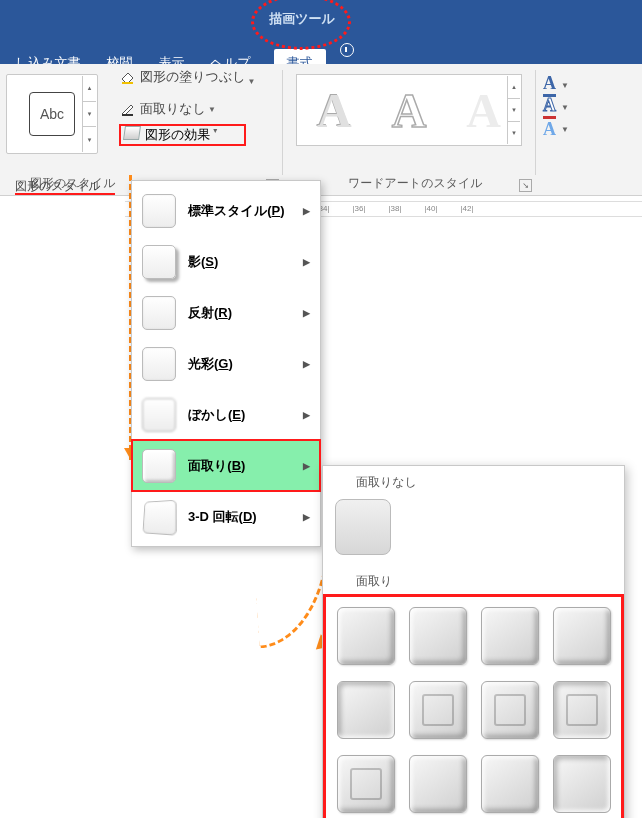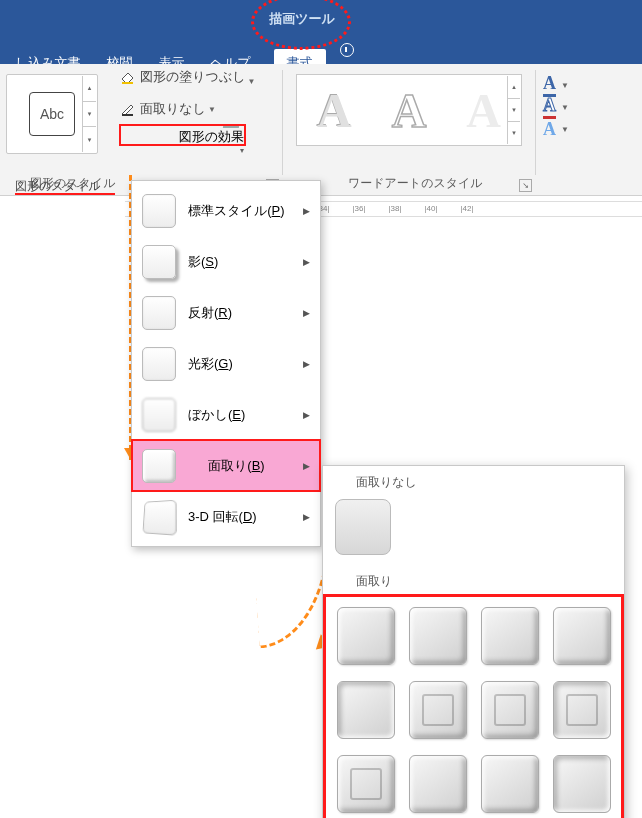--- a/index.html
+++ b/index.html
@@ -44,22 +44,22 @@
   .gal-spin div { flex: 1; border-left: 1px solid #c9c9c9; border-bottom: 1px solid #c9c9c9; display:flex; align-items:center; justify-content:center; font-size:7px; color:#666;}
   .gal-spin div:last-child { border-bottom: none; }
   .grp-label { position: absolute; bottom: 3px; font-size: 12px; color: #5a5a5a; }
 
   .fill-line { position: absolute; left: 120px; font-size: 13px; color: #444; display:flex; align-items:center; }
   .drop-tri { margin-left: 2px; font-size: 8px; color: #666; }
   .ico16 { width: 16px; height: 16px; margin-right: 4px; display:inline-block; }
 
   .fx-btn {
     position: absolute; left: 119px; top: 149px; width: 127px; height: 22px;
-    border: 2px solid #ff1a1a; display: flex; align-items: flex-end; padding-left: 3px;
-    background: #f3f3f3; font-size: 13px; flex-direction: column;
+    border: 2px solid #ff1a1a; display: flex; align-items: flex-start; padding-left: 3px;
+    background: #f3f3f3; font-size: 13px;
   }
   .fx-icn { width: 16px; height: 14px; background: linear-gradient(#fff,#cfcfcf); border: 1px solid #9aa; margin-right: 5px; transform: skewX(-8deg); }
 
   .wa-gallery {
     position: absolute; left: 296px; top: 86px; width: 226px; height: 72px;
     border: 1px solid #c9c9c9; background: #fff; display: flex; align-items: center; justify-content: space-around;
   }
   .wa-A { font-size: 48px; font-family: "Times New Roman", serif; font-weight: bold; }
   .wa1 { color: #e0e0e0; text-shadow: -1px -1px 0 #aaa, 1px 1px 1px #fff; }
   .wa2 { color: #fff; -webkit-text-stroke: 1.5px #aaa; }
@@ -77,33 +77,34 @@
     position: absolute; left: 125px; top: 201px; right: 0; height: 16px;
     background: #fff; border-top:1px solid #ddd; border-bottom:1px solid #ddd;
     font-size: 8px; color: #888; overflow:hidden; white-space:nowrap; padding-top:2px;
   }
   .ruler span { display:inline-block; width:36px; text-align:center;}
 
   .fx-menu {
     position: absolute; left: 131px; top: 180px; width: 190px; background: #fff;
     border: 1px solid #c8c8c8; box-shadow: 2px 3px 8px rgba(0,0,0,.25);
     padding: 4px 0;
+    font-weight: bold;
   }
   .fx-item {
     height: 51px; display: flex; align-items: center; padding: 0 10px; font-size: 13px;
     position: relative; cursor: pointer;
   }
   .fx-item .thumb {
     width: 34px; height: 34px; border: 1px solid #bbb; border-radius: 5px;
     background: linear-gradient(#fff,#ededed); margin-right: 12px;
     box-shadow: inset 0 0 2px rgba(0,0,0,.1);
   }
   .fx-item .thumb.rot { transform: perspective(60px) rotateY(-14deg) rotateX(8deg); }
   .fx-item .arrow { position: absolute; right: 10px; font-size: 9px; color: #555; }
-  .fx-item.sel { background: #f9a8d4; gap: 20px; }
+  .fx-item.sel { background: #86efac; }
   .fx-item.sel-box { outline: 2px solid #ff1a1a; outline-offset: -1px; }
   .accel { text-decoration: underline; }
 
   .bevel-panel {
     position: absolute; left: 322px; top: 465px; width: 303px; background: #fff;
     border: 1px solid #c8c8c8; box-shadow: 2px 3px 10px rgba(0,0,0,.25);
   }
   .bevel-sec-lbl { padding: 8px 12px 4px; font-size: 12px; color: #555; margin-left: 21px; }
   .bevel-none {
     width: 56px; height: 56px; margin: 4px 12px 10px; border-radius: 8px;

